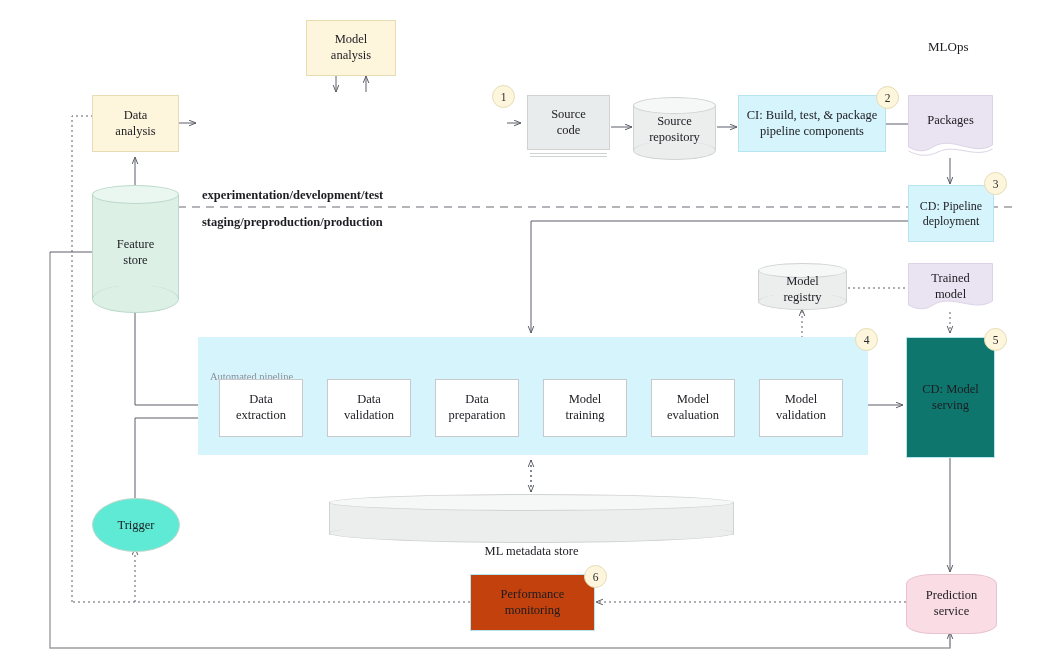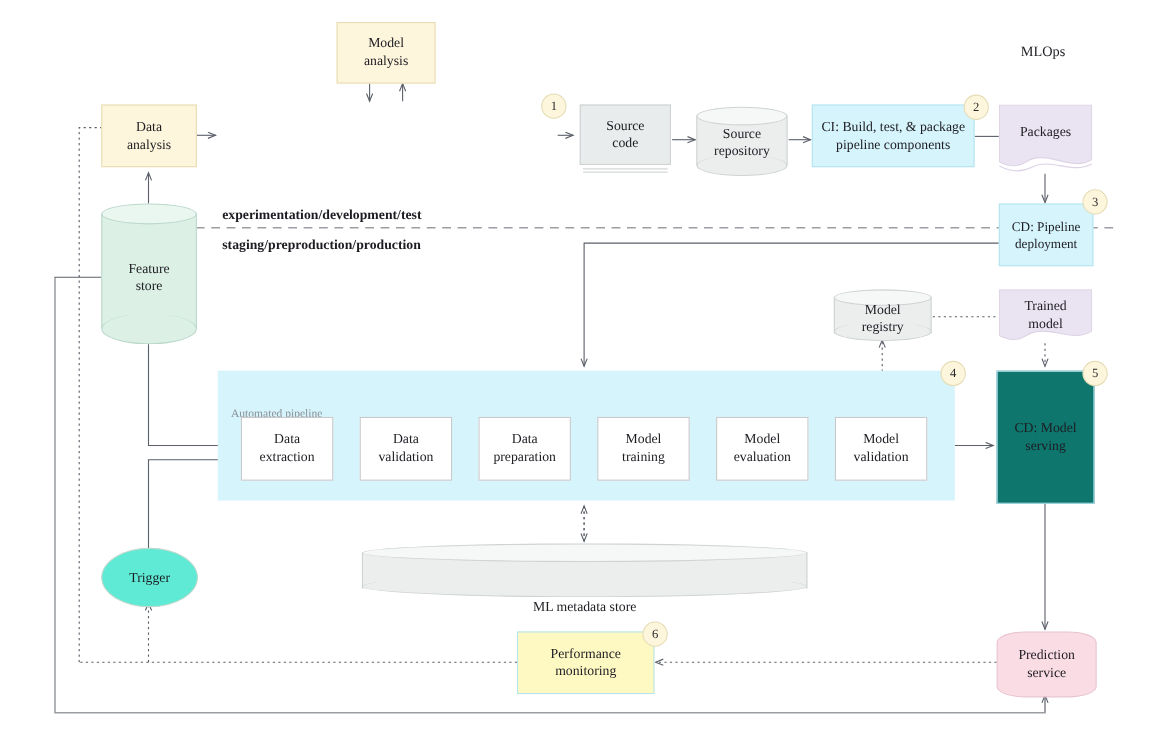--- a/index.html
+++ b/index.html
@@ -355,21 +355,21 @@
     <div class="cyl-body" style="top:8px; height:33px; background:#eceeee;"></div>
     <div class="cyl-bottom" style="top:29px; height:20px; background:#eceeee;"></div>
     <div class="cyl-top" style="top:0px; height:17px; background:#f6f7f7;"></div>
     <div class="cyl-text" style="top:24px;margin-top:26px;">ML metadata store</div>
   </div>
 
   <div class="ellipse-node" style="left:92px; top:498px; width:86px; height:52px; background:#5eead4;">
     <span>Trigger</span>
   </div>
 
-  <div class="node rectnode" style="left:470px; top:574px; width:125px; height:57px; background:#fef9c3; border-color:#b6e4ef;">
+  <div class="node rectnode" style="left:470px; top:574px; width:125px; height:57px; background:#c2410c; border-color:#b6e4ef;">
     <span style="white-space:pre-line;">Performance
 monitoring</span>
   </div>
   <div class="badge" style="left:584px; top:565px;">6</div>
 
   <div class="rounded-pill" style="left:906px; top:574px; width:89px; height:58px; background:#fadce4;">
     <span style="white-space:pre-line;">Prediction
 service</span>
   </div>
 

